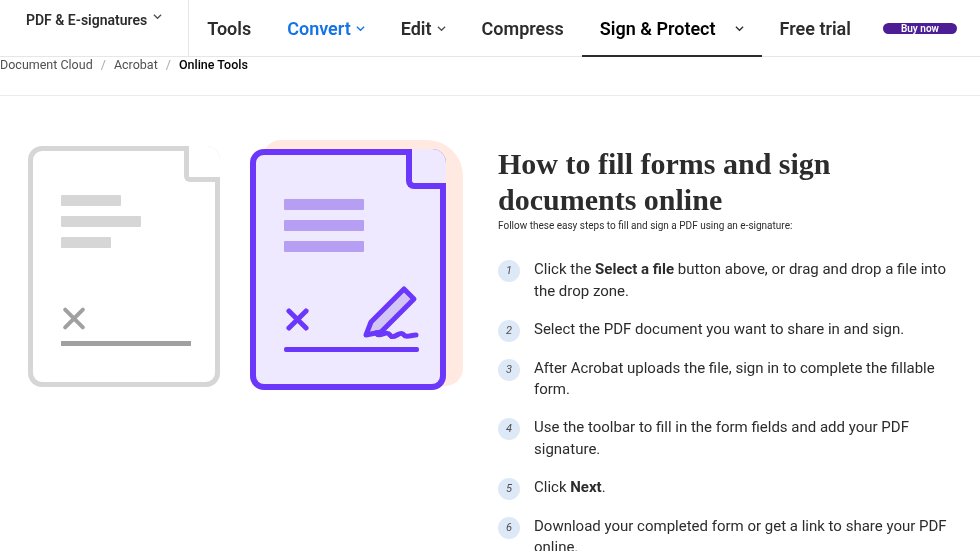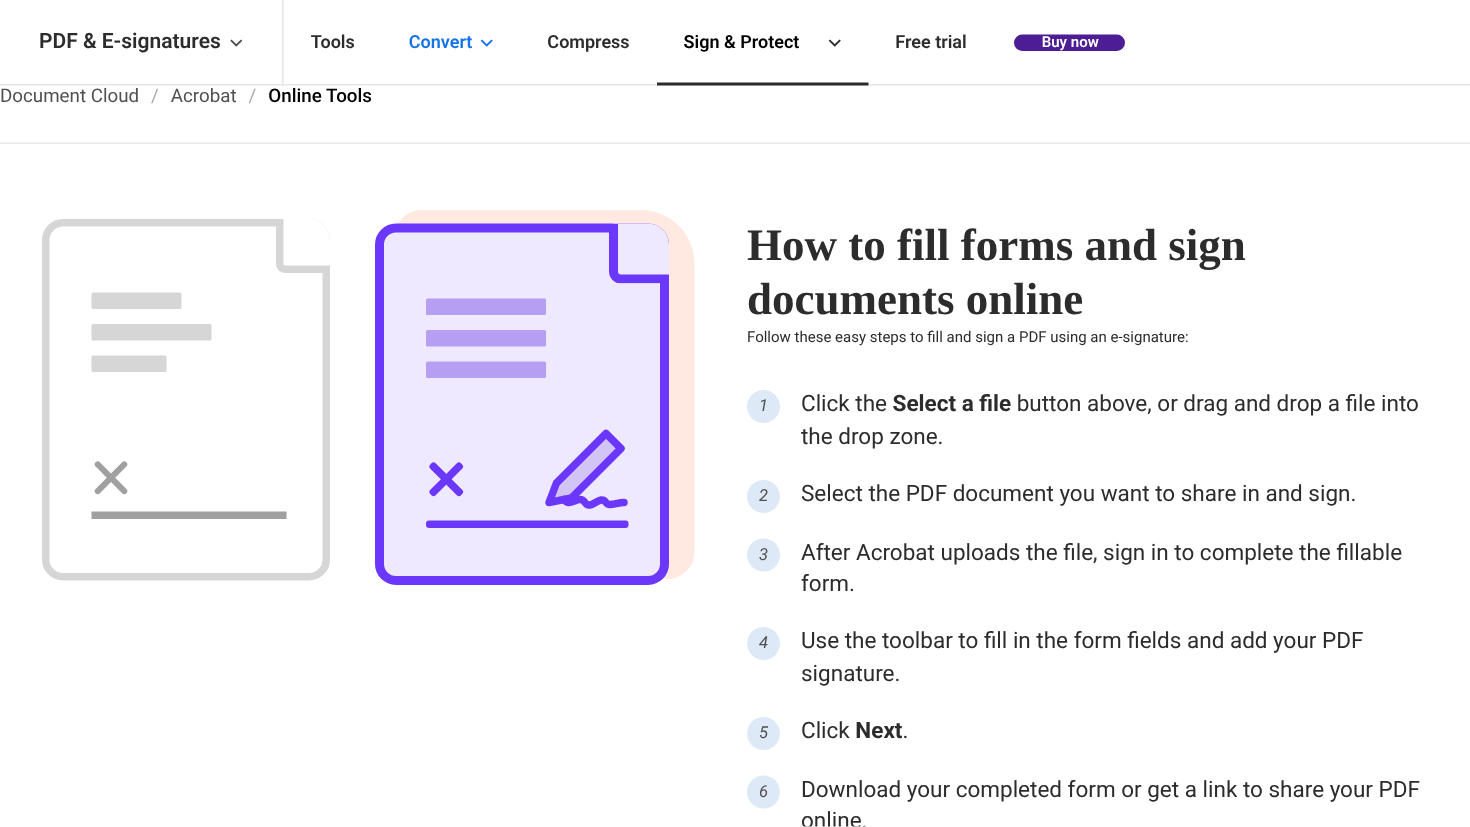--- a/index.html
+++ b/index.html
@@ -1,20 +1,20 @@
 <!DOCTYPE html>
 <html><head>
 <meta charset="utf-8">
 <style>
   * { box-sizing: border-box; margin: 0; padding: 0; }
   body { font-family: -apple-system, BlinkMacSystemFont, "Segoe UI", Roboto, Arial, sans-serif; background: #fff; color: #2c2c2c; width: 980px; height: 551px; overflow: hidden; }
 
   .nav { display: flex; align-items: center; height: 57px; border-bottom: 1px solid #e6e6e6; padding: 0 0 0 0; }
-  .nav-cat { display:flex; align-items:center; gap:6px; padding: 0 26px; font-size: 14px; font-weight: 600; border-right:1px solid #e6e6e6; height:100%; cursor:pointer; }
-  .nav-item { padding: 0 18px; font-size: 12px; font-weight: 600; cursor: pointer; display:flex; align-items:center; gap:5px; height:100%; position:relative; }
+  .nav-cat { display:flex; gap:6px; padding: 12px 26px; font-size: 14px; font-weight: 600; border-right:1px solid #e6e6e6; height:100%; cursor:pointer; }
+  .nav-item { padding: 0 18px; font-size: 18px; font-weight: 600; cursor: pointer; display:flex; align-items:center; gap:5px; height:100%; position:relative; }
   .nav-item.active { color:#000;gap:19px; }
   .nav-item.active::after { content:""; position:absolute; left:0; right:0; bottom:-1px; height:2px; background:#2c2c2c; }
   .nav-item.highlight { color:#1473e6; }
   .chev { width:9px; height:9px; }
   .chev svg { display:block; }
   .buy { background:#4c1d95; color:#fff; border-radius:20px; padding:0 18px; font-size:10px; font-weight:600; cursor:pointer; margin-left:14px; }
 
   .breadcrumbs { display:flex; align-items:flex-start; gap:8px; height:39px; padding:0 0 0 0; font-size:12.5px; color:#505050; border-bottom:1px solid #eceaea; }
   .crumb { color:#505050; cursor:pointer; }
   .crumb.current { color:#000000; font-weight:500; cursor:default; }
@@ -66,20 +66,28 @@
       </span>
   </div>
   <div class="nav-item">
       <span>Tools</span>
     </div>
   <div class="nav-item highlight">
       <span>Convert</span>
       <span class="chev">
         <svg width="9" height="9" viewBox="0 0 10 10">
           <path d="M1 3 L5 7 L9 3" stroke="#1473e6" stroke-width="1.4" fill="none"></path>
+        </svg>
+      </span>
+    </div>
+  <div class="nav-item">
+      <span>Edit</span>
+      <span class="chev">
+        <svg width="9" height="9" viewBox="0 0 10 10">
+          <path d="M1 3 L5 7 L9 3" stroke="#505050" stroke-width="1.4" fill="none"></path>
         </svg>
       </span>
     </div>
   <div class="nav-item">
       <span>Compress</span>
     </div>
   <div class="nav-item active">
       <span>Sign &amp; Protect</span>
       <span class="chev">
         <svg width="9" height="9" viewBox="0 0 10 10">

